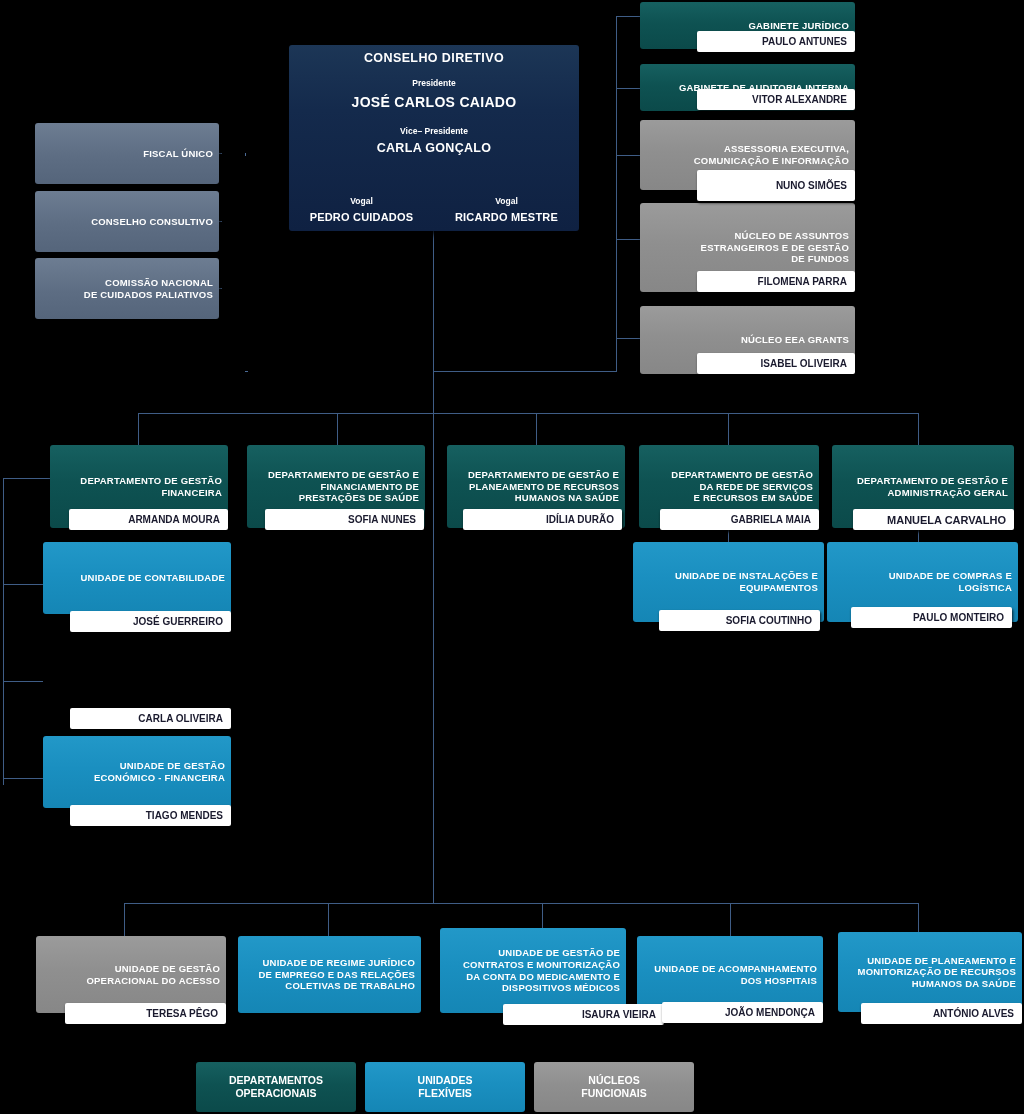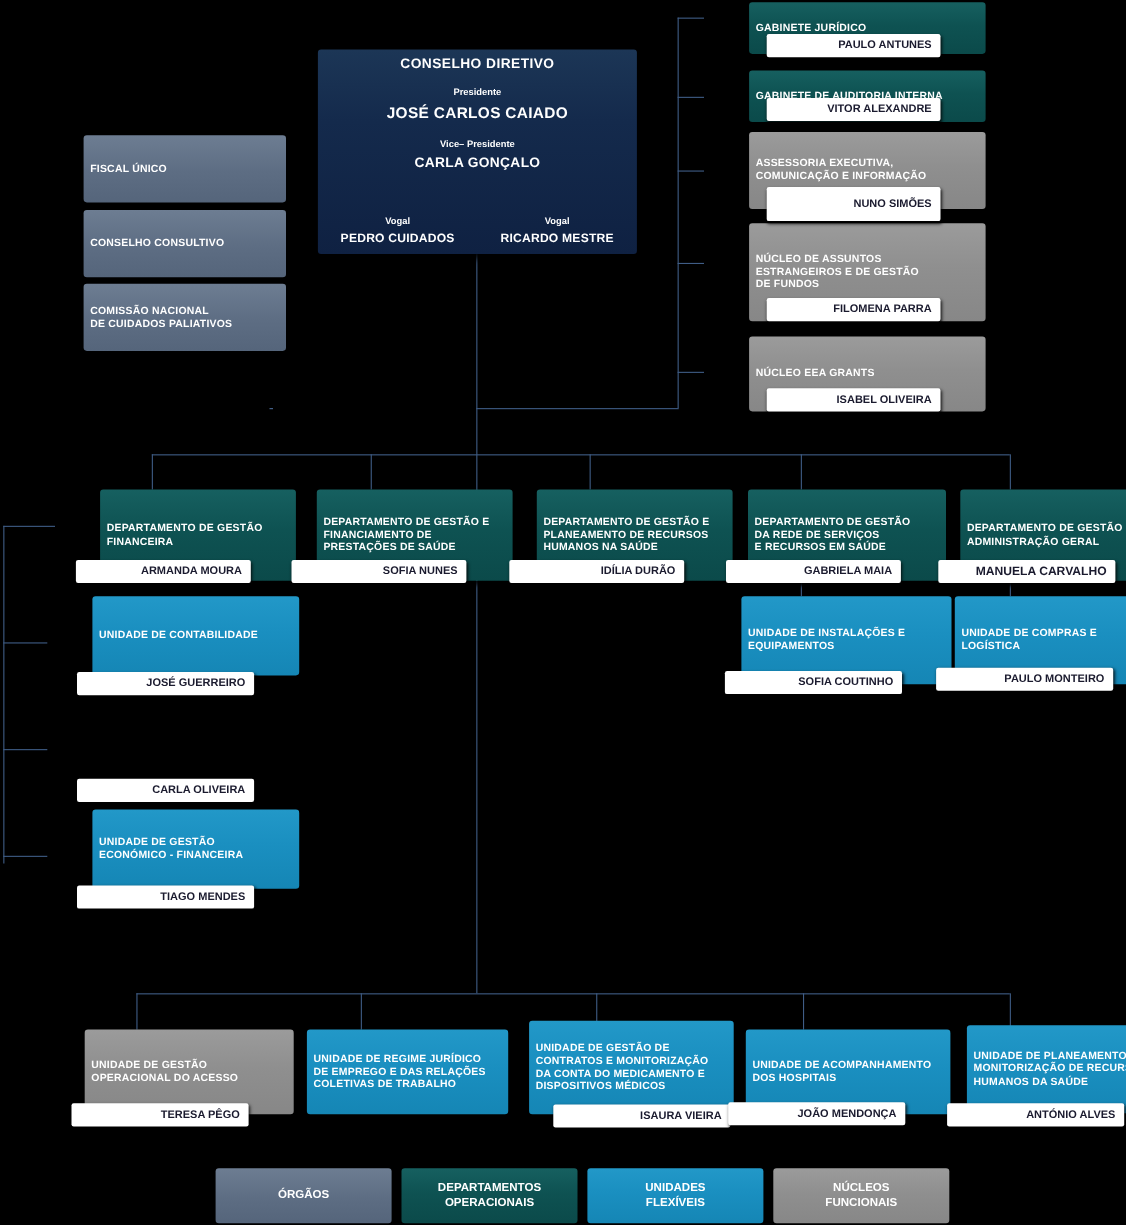--- a/index.html
+++ b/index.html
@@ -16,27 +16,26 @@
   }
 
   
   .box {
     position: absolute;
     border-radius: 3px;
     display: flex;
     flex-direction: column;
     justify-content: center;
     align-items: center;
-    text-align: left;
+    text-align: right;
     color: #ffffff;
     font-weight: bold;
     letter-spacing: 0.2px;
     box-shadow: 2px 3px 4px rgba(0,0,0,0.85);
     z-index: 5;
-    margin-left: 41px;
   }
   .box .title {
     padding: 0 6px;
     line-height: 1.22;
     width: 100%;
   }
 
   
   .c-slate  { background: linear-gradient(180deg,#6d7d92 0%,#5d6d83 55%,#55657b 100%); }
   .c-teal   { background: linear-gradient(180deg,#166060 0%,#0e5252 45%,#0b4a4a 100%); }
@@ -321,23 +320,20 @@
   </div>
 
   <div class="box c-blue" style="left:838px; top:932px; width:184px; height:80px; font-size:9.5px;">
     <div class="title">UNIDADE DE PLANEAMENTO E<br>MONITORIZAÇÃO DE RECURSOS<br>HUMANOS DA SAÚDE</div>
   </div>
   <div class="nameplate" style="left:861px; top:1003px; width:161px; height:21px; font-size:10px;">
     <span>ANTÓNIO ALVES</span>
   </div>
 
   <div id="legend">
-    <div class="legend-box c-slate">
-      <span>ÓRGÃOS</span>
-    </div>
     <div class="legend-box c-teal">
       <span>DEPARTAMENTOS<br>OPERACIONAIS</span>
     </div>
     <div class="legend-box c-blue">
       <span>UNIDADES<br>FLEXÍVEIS</span>
     </div>
     <div class="legend-box c-gray">
       <span>NÚCLEOS<br>FUNCIONAIS</span>
     </div>
   </div>

